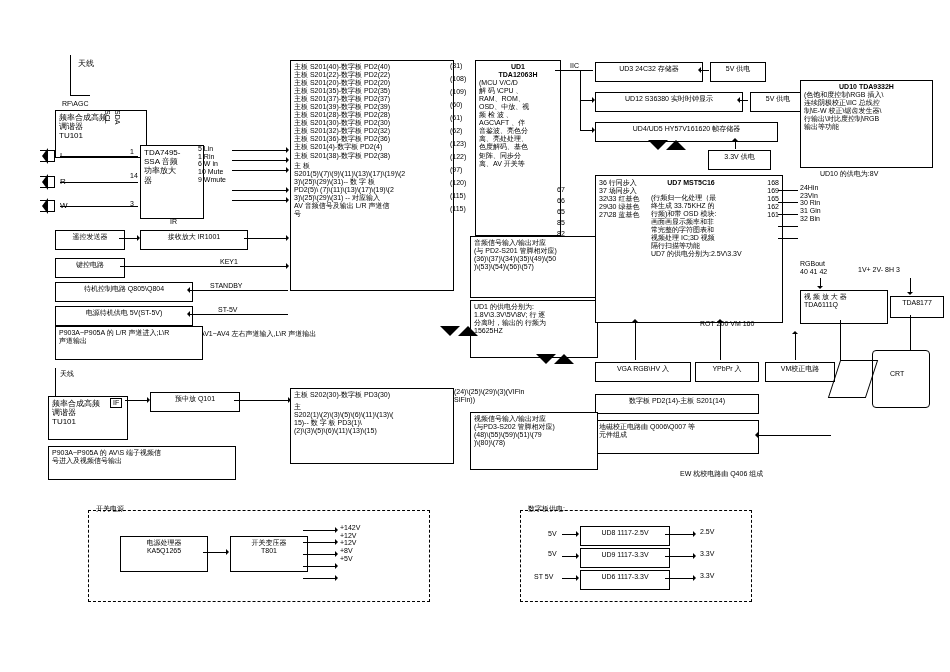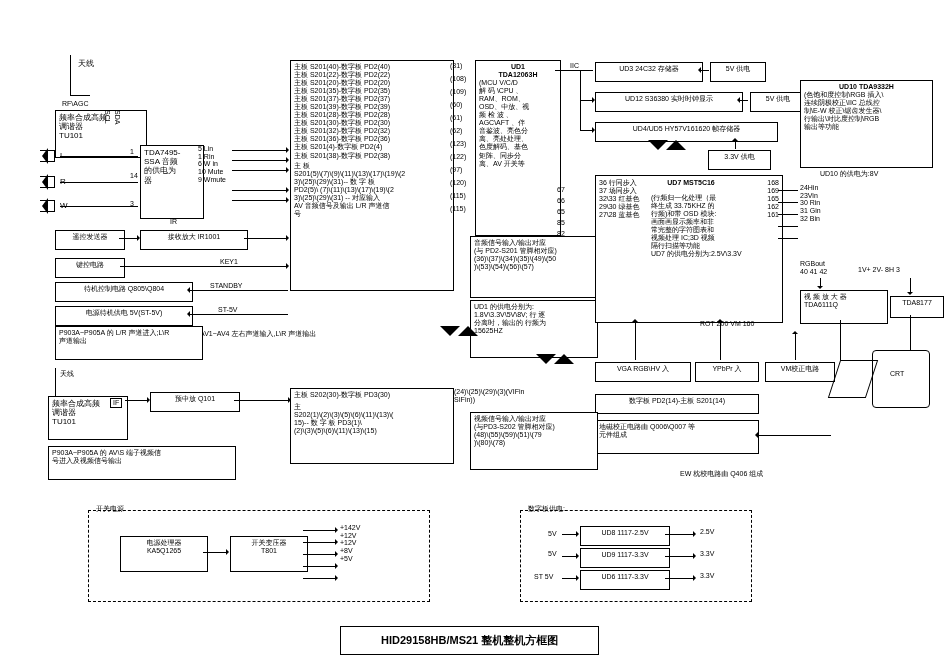--- a/index.html
+++ b/index.html
@@ -31,21 +31,21 @@
   <div class="line-h" style="left:70px;top:95px;width:20px"></div>
   <div class="label small" style="left:62px;top:100px">RF\AGC</div>
   <div class="box" style="left:55px;top:110px;width:84px;height:42px;white-space:pre-line">频率合成高频
 调谐器
 TU101</div>
   <div class="label small" style="left:103px;top:110px;writing-mode:vertical-rl;height:30px">SCL</div>
   <div class="label small" style="left:113px;top:110px;writing-mode:vertical-rl;height:30px">SDA</div>
 
   <div class="box" style="left:140px;top:145px;width:56px;height:68px;white-space:pre-line">TDA7495-
 SSA 音频
-的供电为
+功率放大
 器</div>
   <div class="label small" style="left:130px;top:148px">1</div>
   <div class="label small" style="left:130px;top:172px">14</div>
   <div class="label small" style="left:130px;top:200px">3</div>
   <div class="label small" style="left:198px;top:145px;white-space:pre-line">5 Lin
 1 Rin
 6 W in
 10 Mute
 9 Wmute</div>
 
@@ -300,15 +300,14 @@
   <div class="line-h arrow-r" style="left:562px;top:534px;width:16px"></div>
   <div class="line-h arrow-r" style="left:562px;top:556px;width:16px"></div>
   <div class="line-h arrow-r" style="left:562px;top:578px;width:16px"></div>
   <div class="line-h arrow-r" style="left:665px;top:534px;width:30px"></div>
   <div class="line-h arrow-r" style="left:665px;top:556px;width:30px"></div>
   <div class="line-h arrow-r" style="left:665px;top:578px;width:30px"></div>
   <div class="label small" style="left:700px;top:528px">2.5V</div>
   <div class="label small" style="left:700px;top:550px">3.3V</div>
   <div class="label small" style="left:700px;top:572px">3.3V</div>
 
-  <div class="title-box" style="left:340px;top:626px">HID29158HB/MS21 整机整机方框图</div>
 
 </div>
 
 </body></html>

